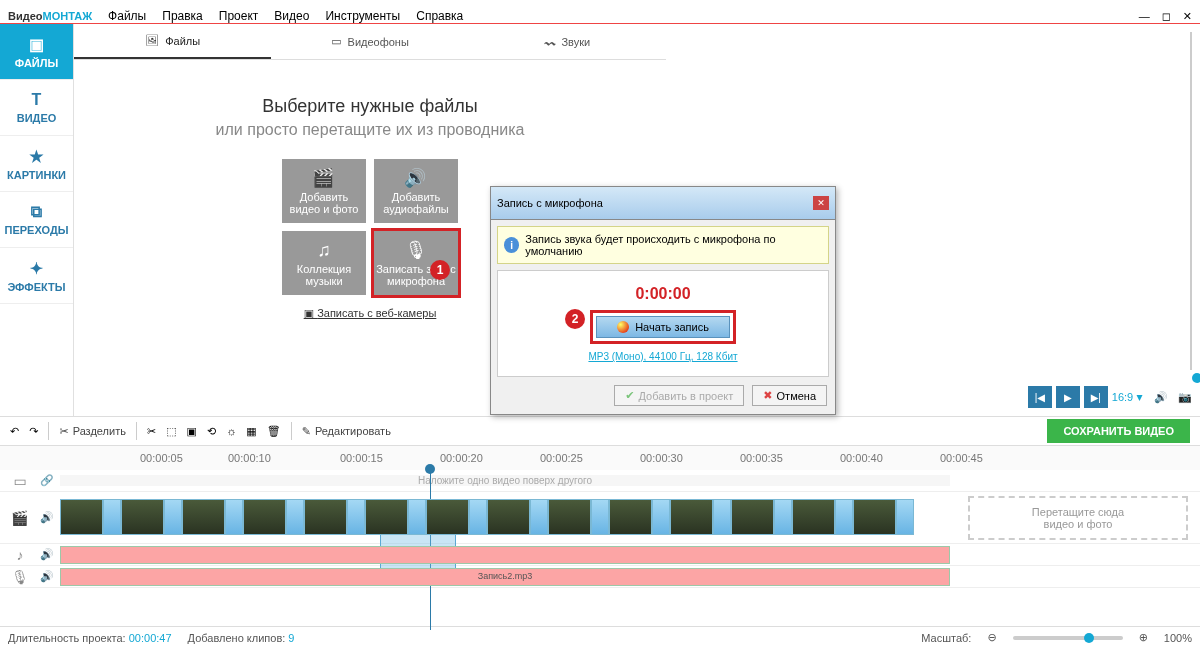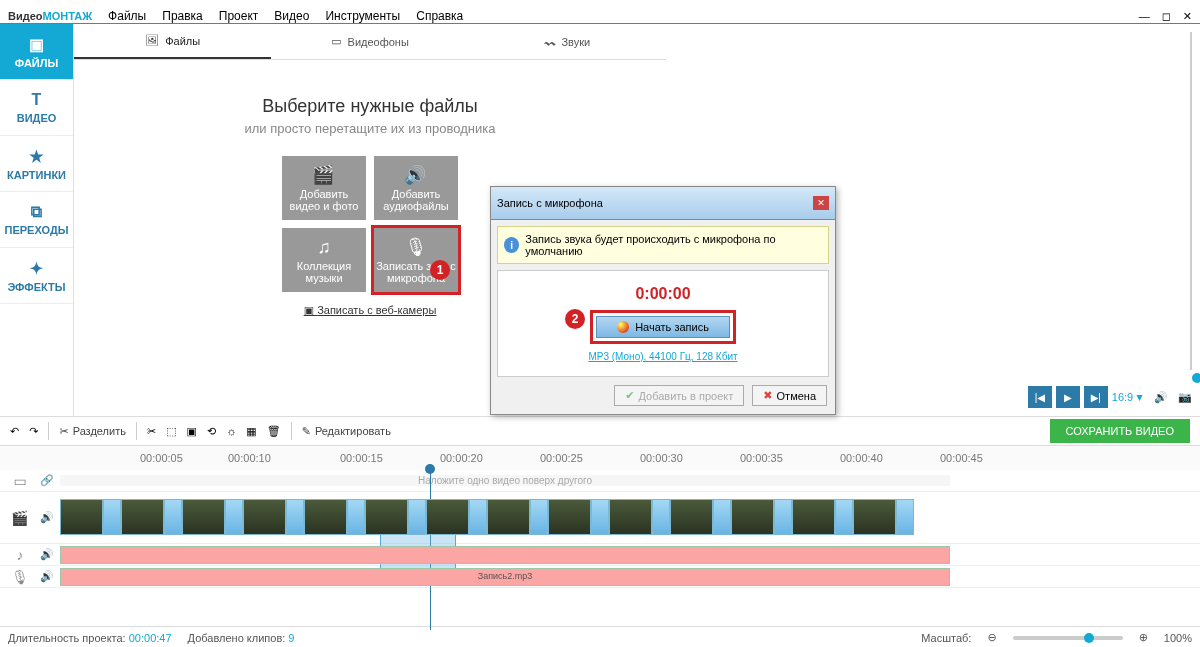--- a/index.html
+++ b/index.html
@@ -14,21 +14,21 @@
 .leftcol{width:74px;background:#fff;border-right:1px solid #e0e0e0;}
 .leftbtn{height:56px;display:flex;flex-direction:column;align-items:center;justify-content:center;gap:3px;color:#2b7aa8;font-size:10px;font-weight:bold;border-bottom:1px solid #eee;}
 .leftbtn.active{background:#14a8d4;color:#fff;}
 .leftbtn .ic{font-size:16px;}
 .midcol{width:592px;background:#fff;display:flex;flex-direction:column;}
 .tabrow{display:flex;height:36px;border-bottom:1px solid #ddd;}
 .tab{flex:1;display:flex;align-items:center;justify-content:center;gap:6px;font-size:12px;color:#555;}
 .tab.active{border-bottom:2px solid #333;color:#222;}
 .midbody{flex:1;display:flex;flex-direction:column;align-items:center;padding-top:36px;position:relative;}
 .midtitle{font-size:18px;color:#333;}
-.midsub{font-size:13px;color:#888;margin-top:4px;}
+.midsub{font-size:16px;color:#888;margin-top:4px;}
 .tilegrid{display:grid;grid-template-columns:84px 84px;grid-gap:8px;margin-top:20px;}
 .tile{width:84px;height:64px;background:#999;color:#fff;display:flex;flex-direction:column;align-items:center;justify-content:center;gap:2px;font-size:9px;text-align:center;padding:2px;}
 .tile .ic{font-size:18px;}
 .tile.highlight{outline:3px solid #d32226;}
 .weblink{margin-top:12px;font-size:11px;color:#333;text-decoration:underline;}
 .step{position:absolute;width:20px;height:20px;border-radius:50%;background:#d32226;color:#fff;display:flex;align-items:center;justify-content:center;font-size:12px;font-weight:bold;}
 .rightcol{flex:1;display:flex;flex-direction:column;padding:8px;align-items:flex-end;}
 .preview{flex:1;background:linear-gradient(135deg,#6b5a3f,#3d2e1a);position:relative;border:1px solid #ccc;}
 .previewbar{display:flex;gap:4px;margin-top:6px;align-items:center;}
 .pbtn{width:24px;height:22px;background:#2b7aa8;color:#fff;display:flex;align-items:center;justify-content:center;font-size:10px;}
@@ -42,21 +42,21 @@
 .dlg-timer{color:#d32226;font-size:16px;font-weight:bold;}
 .dlg-rec{margin-top:10px;outline:3px solid #d32226;padding:3px;}
 .dlg-recbtn{background:linear-gradient(#b4d8f0,#7db8e4);border:1px solid #5a92bc;padding:4px 20px;display:flex;align-items:center;gap:6px;font-size:11px;}
 .recdot{width:12px;height:12px;border-radius:50%;background:radial-gradient(circle at 30% 30%,#ff6,#d00);}
 .dlg-fmt{margin-top:10px;color:#14a8d4;text-decoration:underline;font-size:10px;}
 .dlg-foot{display:flex;justify-content:flex-end;gap:8px;padding:8px;}
 .dlg-fbtn{border:1px solid #aaa;background:#f4f4f4;padding:3px 10px;display:flex;align-items:center;gap:4px;font-size:10px;}
 .toolbar{height:30px;border-top:1px solid #ddd;border-bottom:1px solid #ddd;display:flex;align-items:center;padding:0 10px;gap:10px;}
 .tbtn{display:flex;align-items:center;gap:4px;font-size:11px;color:#444;}
 .tsep{width:1px;height:18px;background:#ccc;}
-.save{margin-left:auto;background:#3bb54a;color:#fff;padding:6px 16px;font-size:11px;font-weight:normal;}
+.save{margin-left:auto;background:#3bb54a;color:#fff;padding:6px 16px;font-size:11px;font-weight:bold;}
 .timeline{height:180px;display:flex;flex-direction:column;}
 .ruler{height:24px;display:flex;align-items:center;padding-left:106px;font-size:9px;color:#777;position:relative;background:#fafafa;}
 .ruler span{position:absolute;}
 .tracks{flex:1;position:relative;background:#fff;}
 .track{height:40px;border-bottom:1px solid #eee;display:flex;align-items:center;}
 .trackhead{width:40px;display:flex;align-items:center;justify-content:center;color:#888;font-size:14px;}
 .track.small{height:22px;}
 .overlay{flex:1;background:#f6f6f6;display:flex;align-items:center;justify-content:center;color:#aaa;font-size:10px;margin-right:250px;}
 .clips{flex:1;height:38px;display:flex;gap:0;overflow:hidden;}
 .clip{width:43px;height:36px;background:linear-gradient(#4a5a3a,#2a3322);border:1px solid #7ab8d4;position:relative;flex-shrink:0;}
@@ -278,20 +278,24 @@
           <div class="clip tr"></div>
         <div class="clip"></div>
           <div class="clip tr"></div>
         <div class="clip"></div>
           <div class="clip tr"></div>
         <div class="clip"></div>
           <div class="clip tr"></div>
         <div class="clip"></div>
           <div class="clip tr"></div>
       </div>
+      <div class="dropzone">
+          <span>Перетащите сюда</span>
+          <span>видео и фото</span>
+        </div>
     </div>
     <div class="track small">
       <div class="trackhead">♪</div>
       <div style="width:20px;color:#888">🔊</div>
       <div class="audiotrack"></div>
     </div>
     <div class="track small">
       <div class="trackhead">🎙</div>
       <div style="width:20px;color:#888">🔊</div>
       <div class="audiotrack">

